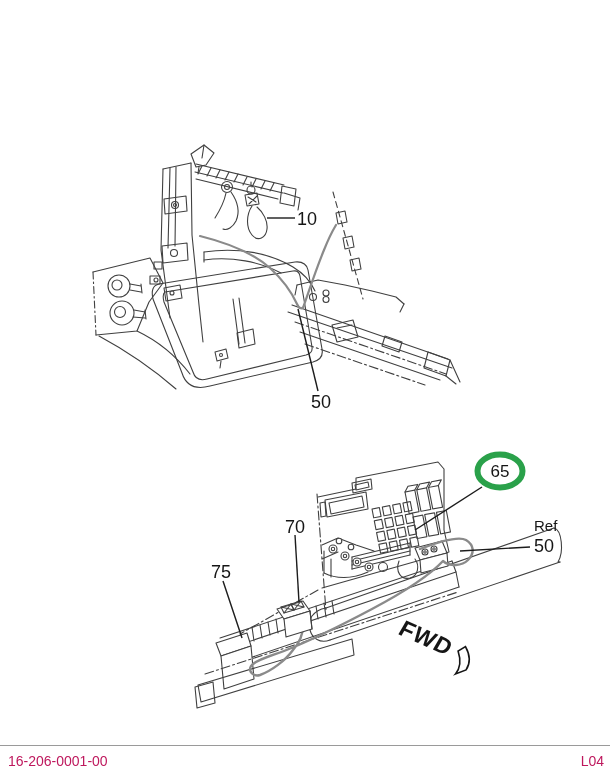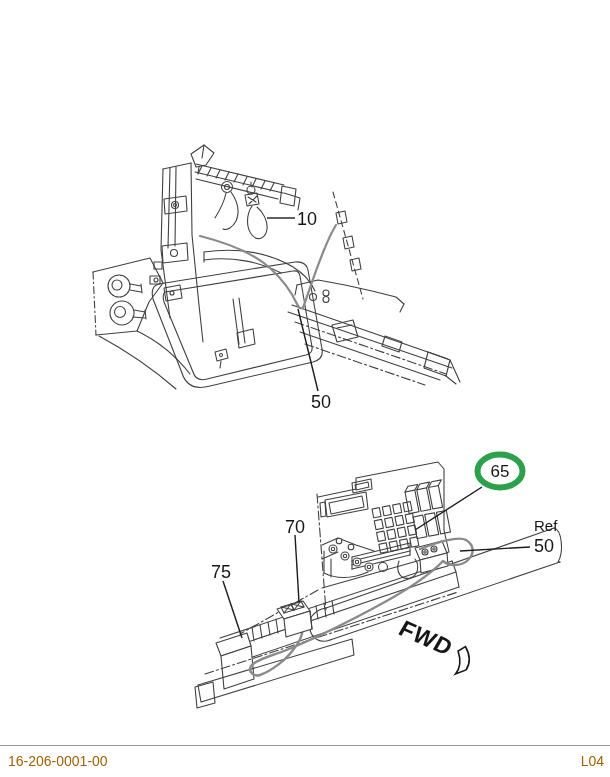--- a/index.html
+++ b/index.html
@@ -11,21 +11,21 @@
     overflow:hidden;
     padding-left:16px;
   }
   svg{position:absolute;left:0;top:0;}
   svg text{font-family:"Liberation Sans", sans-serif;fill:#151515;}
   .callout{font-size:18px;}
   .ref-label{font-size:15px;}
   .fwd-text{font-size:23px;font-weight:bold;letter-spacing:1px;}
   .footer-text{
     position:absolute;top:753px;
-    font-size:14px;color:#a16207;
+    font-size:14px;color:#be185d;
     font-family:"Liberation Sans", sans-serif;
   }
   .footer-left{left:8px;}
   .footer-right{right:22px;}
   .footer-rule{
     position:absolute;left:0;top:745px;width:610px;height:1px;
     background:#9a9a9a;
   }
 </style>
 </head>

